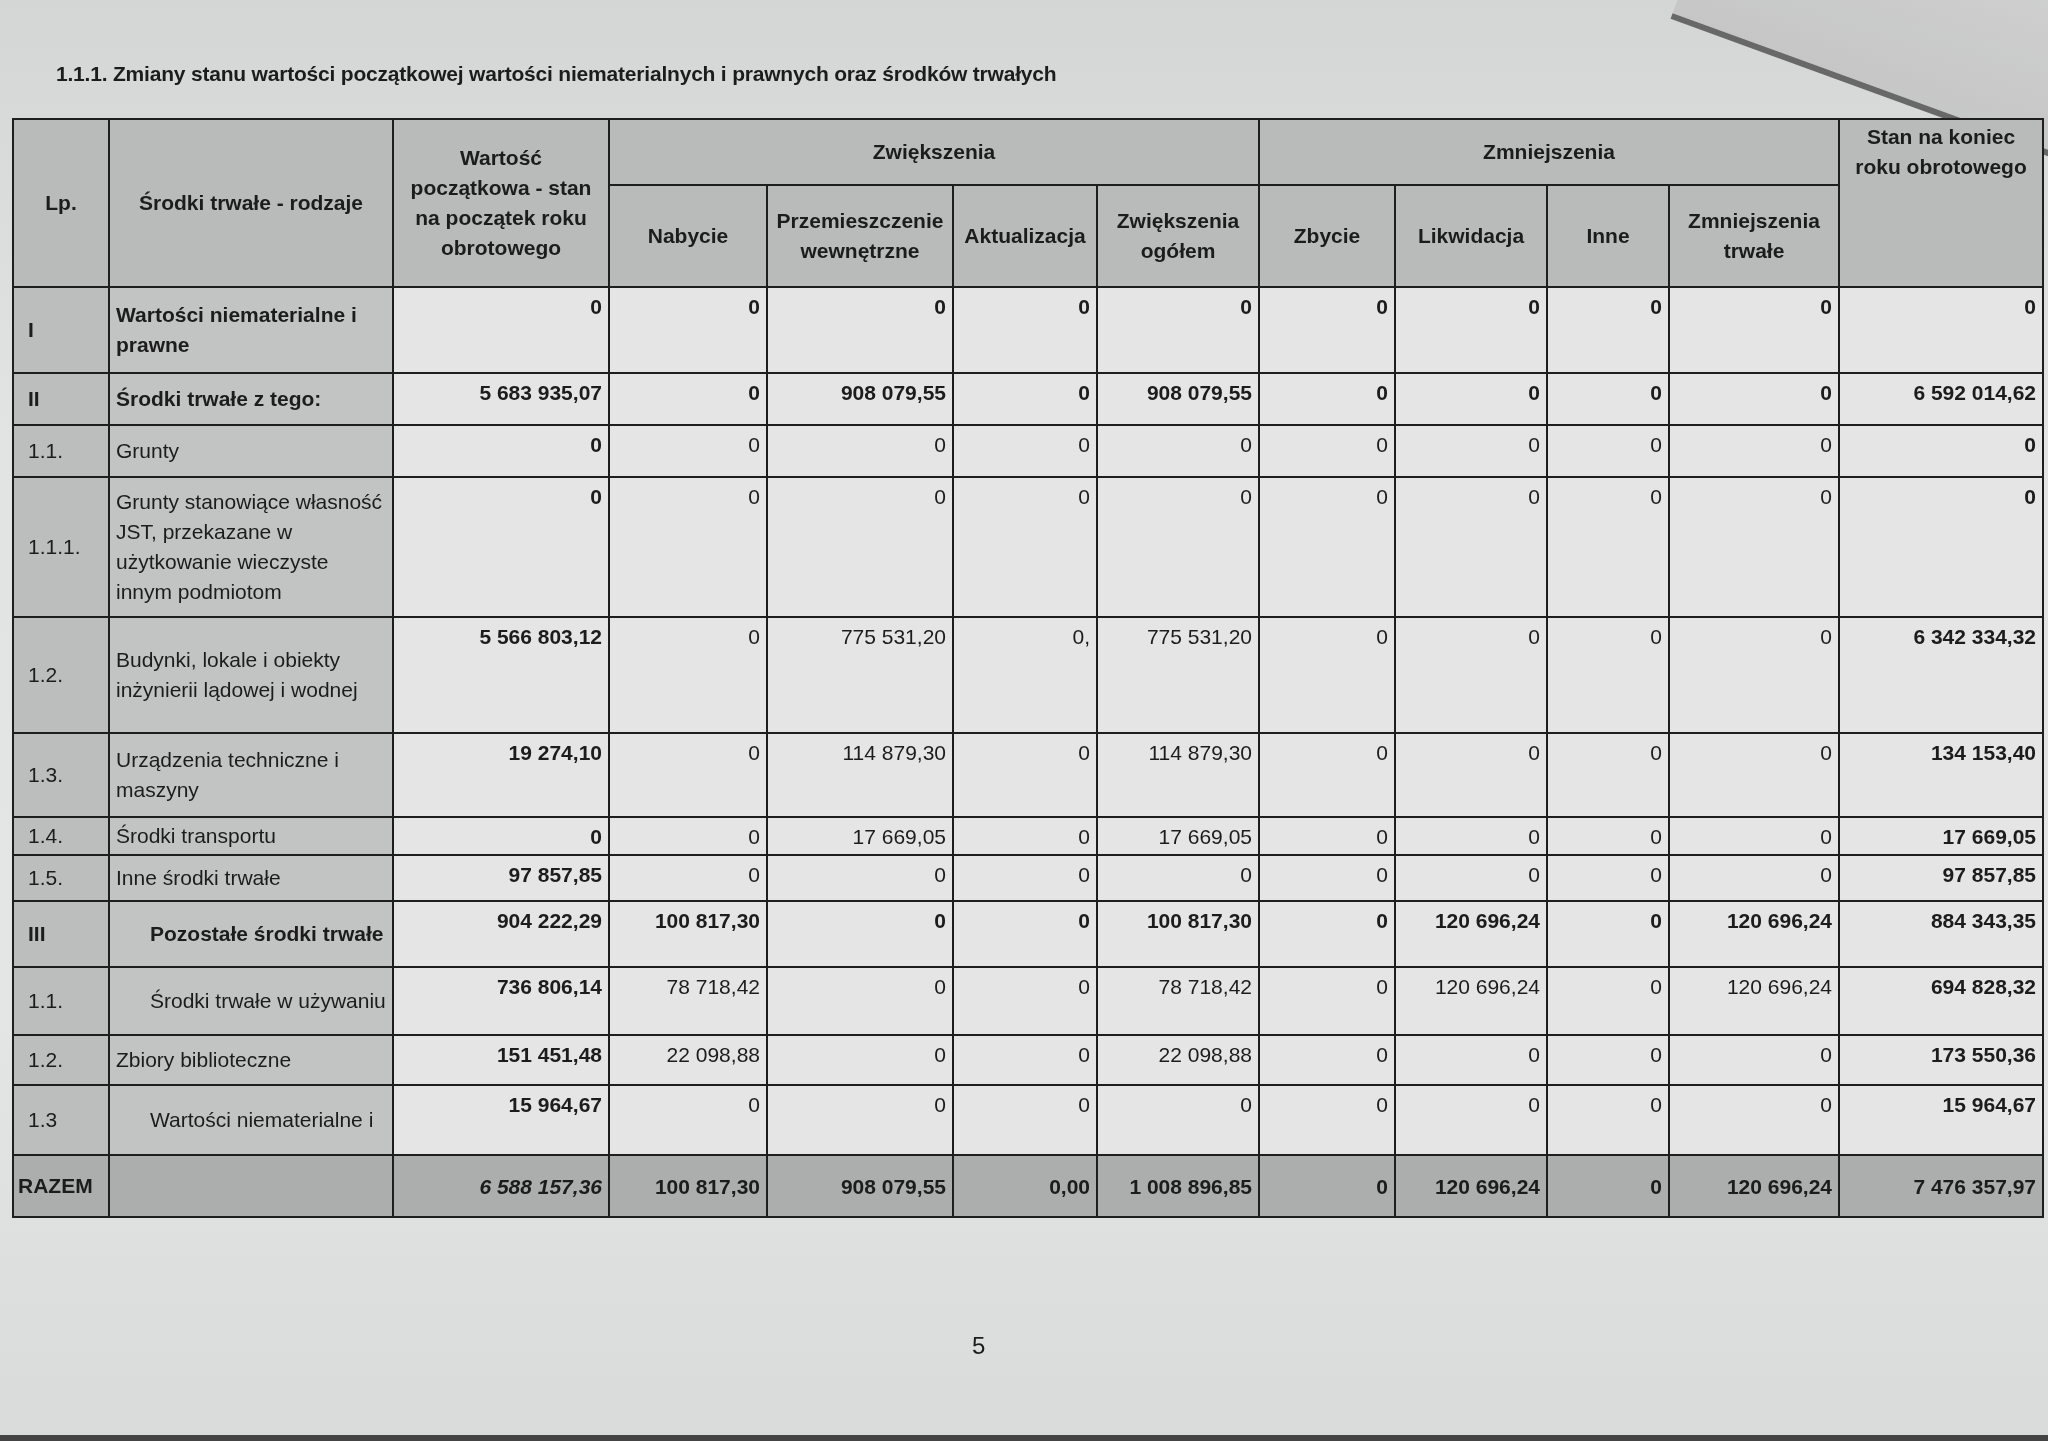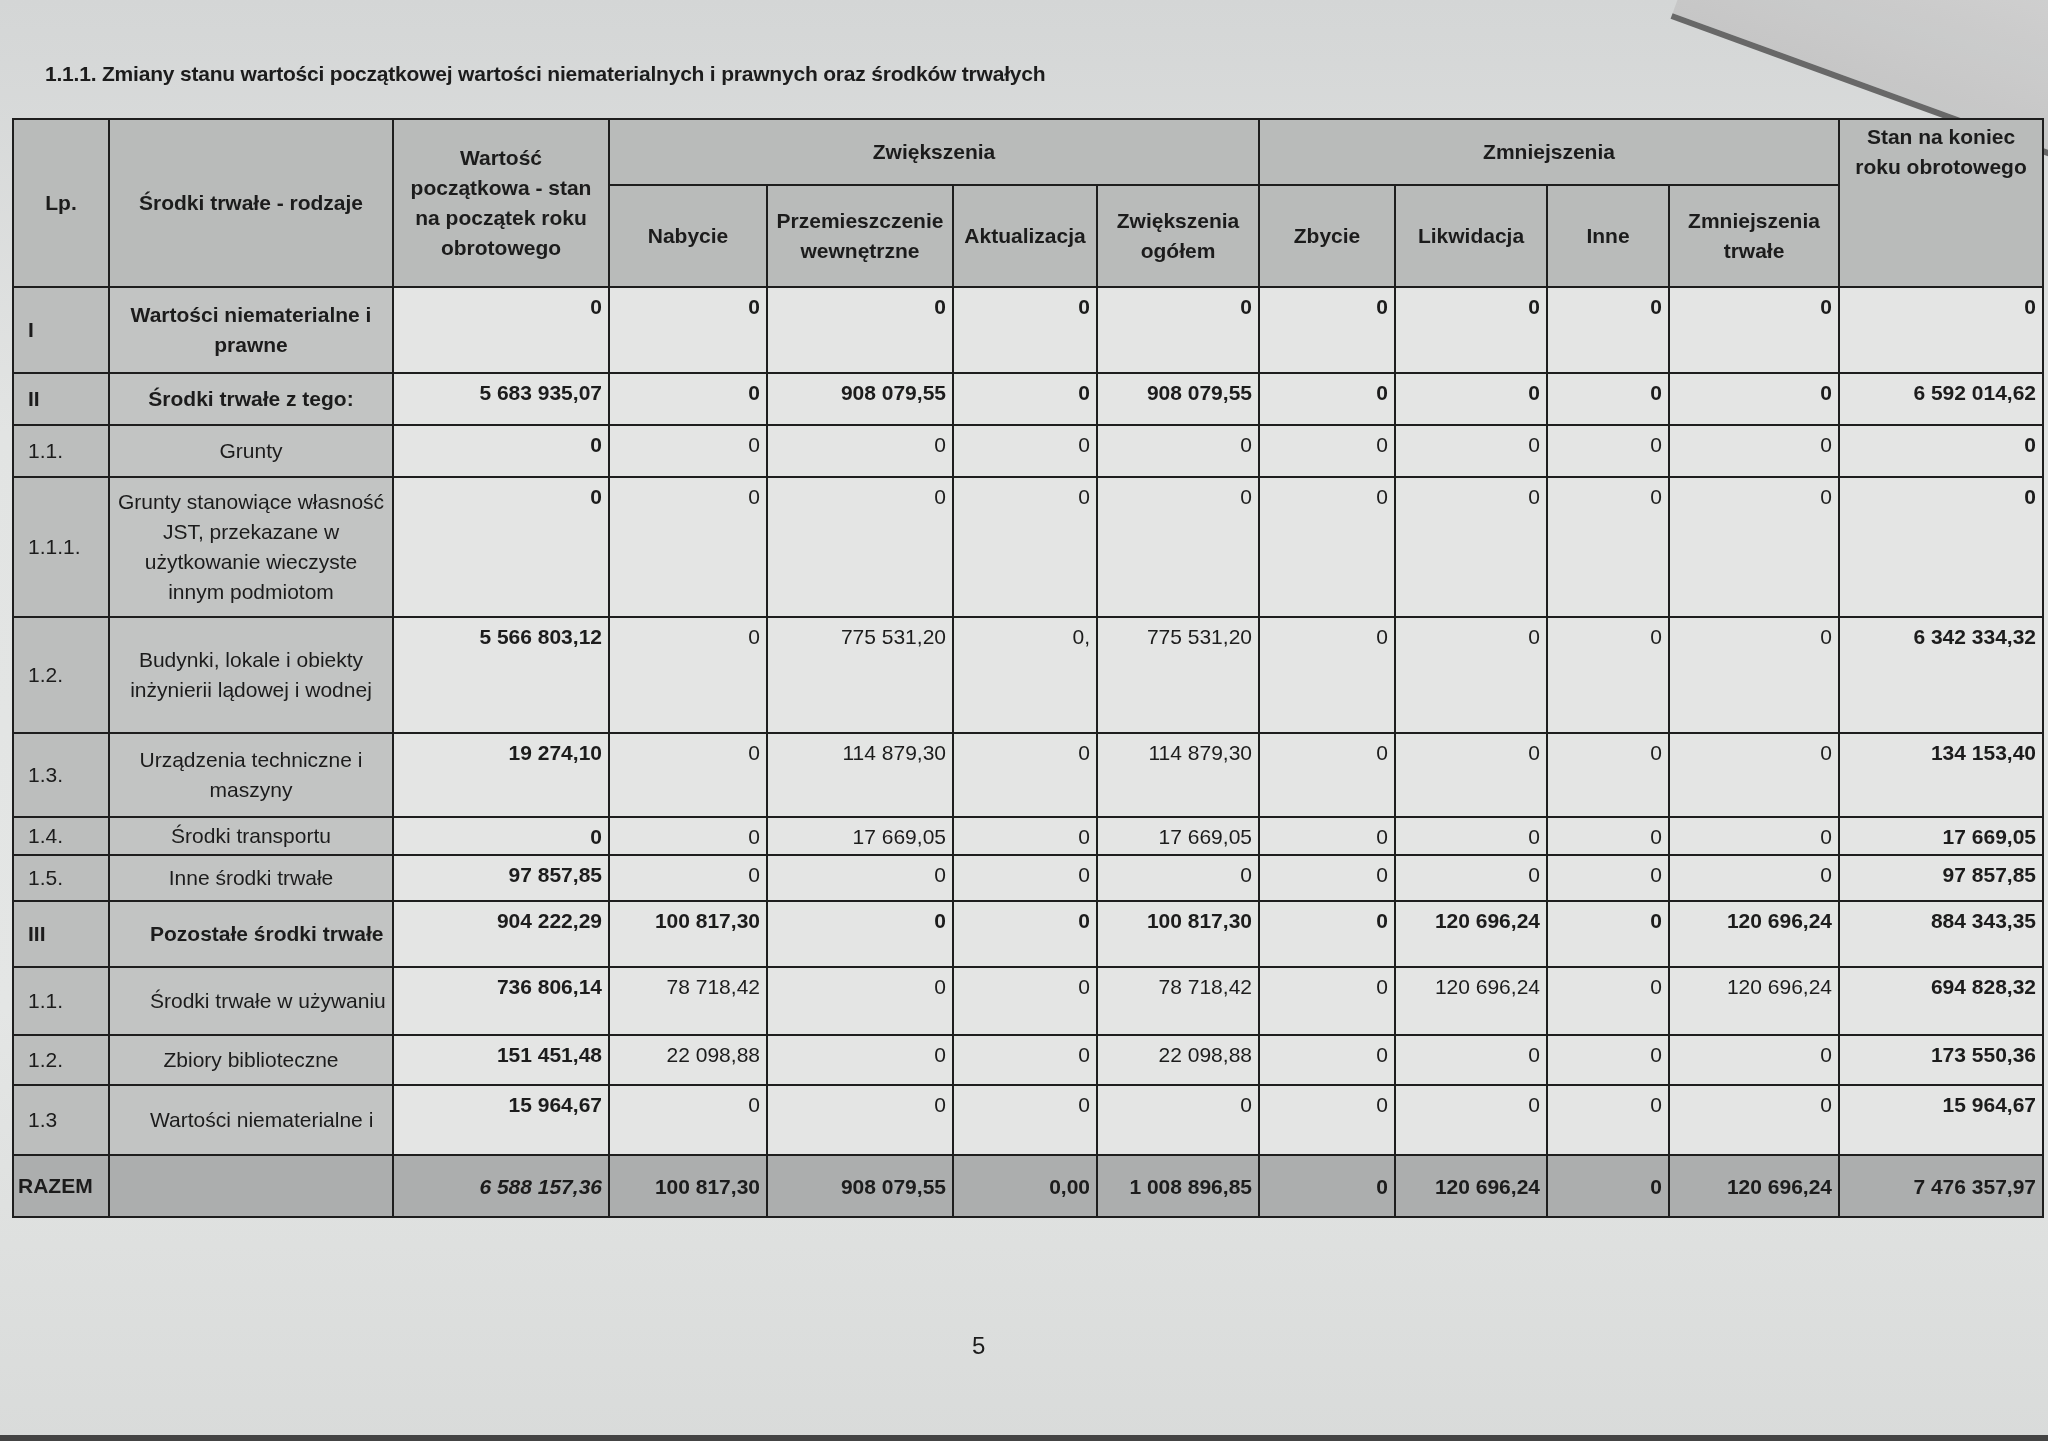--- a/index.html
+++ b/index.html
@@ -10,34 +10,34 @@
     }
     .corner {
       position: absolute; right: -60px; top: -80px; width: 420px; height: 170px;
       background: linear-gradient(180deg, #d0d0d0, #c4c4c4);
       transform: rotate(20deg); border-bottom: 6px solid #555; opacity: .85;
     }
     .bottom-strip {
       position: absolute; left: 0; right: 0; bottom: 0; height: 6px; background: #444;
     }
     .title {
-      position: absolute; left: 45px; top: 62px; font-size: 21px; font-weight: bold;
+      position: absolute; left: 56px; top: 62px; font-size: 21px; font-weight: bold;
       letter-spacing: -0.2px;
     }
     table {
       position: absolute; left: 12px; top: 118px; width: 2030px;
       border-collapse: collapse; table-layout: fixed;
     }
     td, th { border: 2px solid #1e1e1e; padding: 2px 6px; font-size: 21px; }
     th {
       background: #b9bbba; font-weight: bold; text-align: center; line-height: 30px;
     }
     td { background: #e4e5e4; line-height: 30px; }
     td.lp { background: #bcbebd; text-align: left; padding-left: 14px; }
-    td.name { background: #c2c4c3; text-align: center; }
+    td.name { background: #c2c4c3; }
     td.name.left { text-align: left; padding-left: 40px; }
     td.num { text-align: right; vertical-align: top; padding-top: 4px; }
     tr.bold td { font-weight: bold; }
     tr.total td { background: #acaeae; font-weight: bold; }
     td.b { font-weight: bold; }
     .page-num {
       position: absolute; left: 972px; top: 1332px; font-size: 24px;
     }
   </style>
 </head>

